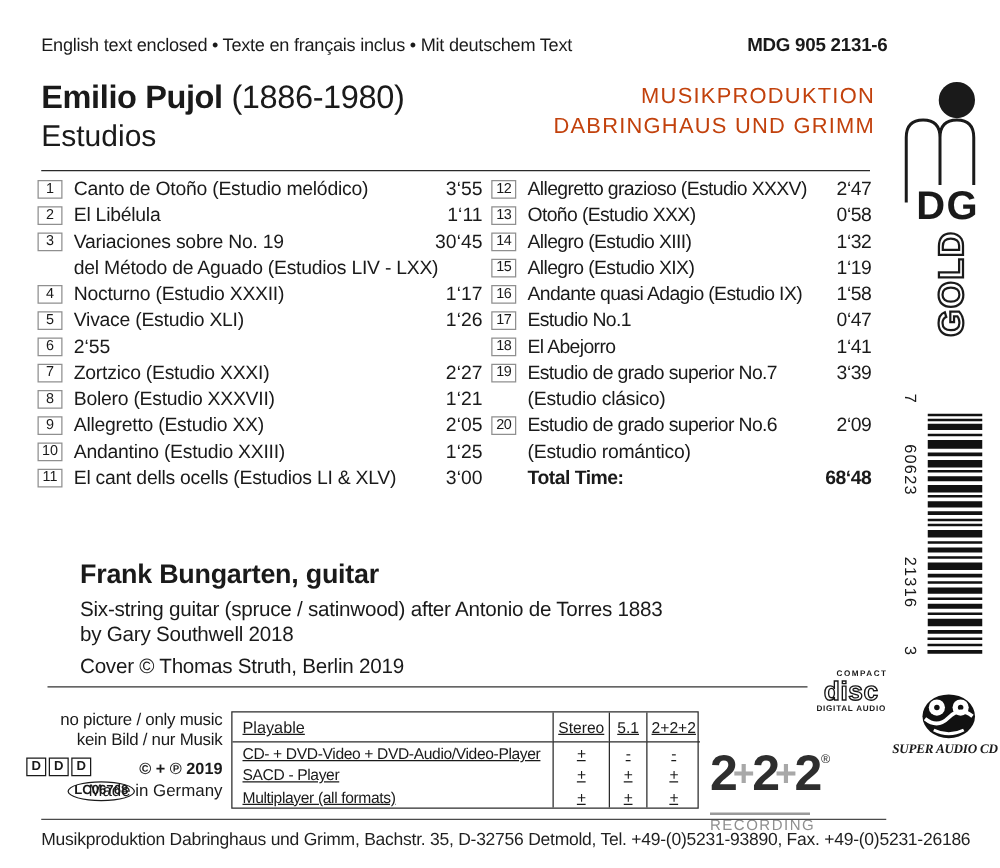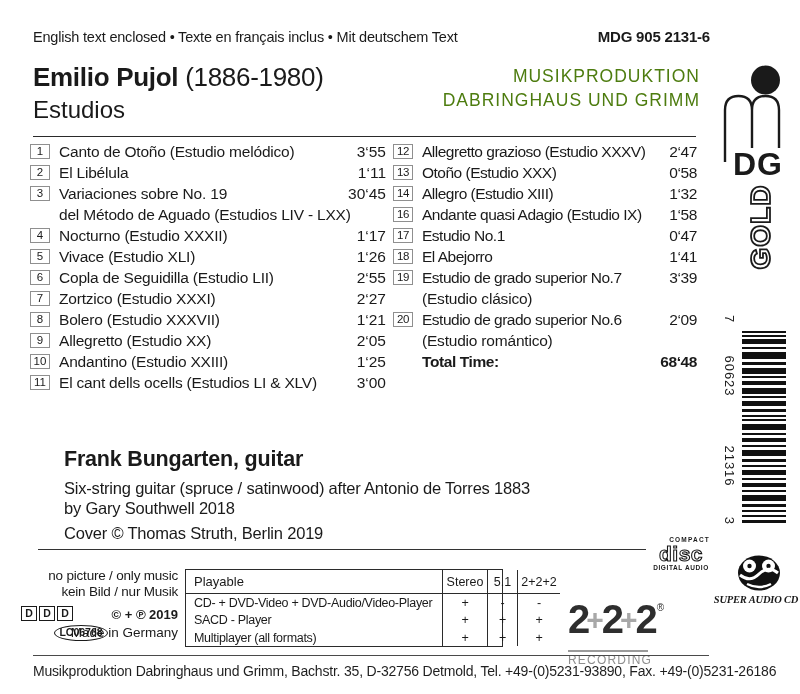--- a/index.html
+++ b/index.html
@@ -8,21 +8,21 @@
   .page { position:relative; width:800px; height:694px; background:#fff; overflow:hidden; }
 
   
   .languages { position:absolute; left:33px; top:29px; font-size:14.5px; letter-spacing:-0.2px; }
   .catalog   { position:absolute; right:90px; top:28px; font-size:15px; font-weight:bold; letter-spacing:-0.2px; }
 
   
   .composer-line { position:absolute; left:33px; top:62px; font-size:26px; letter-spacing:-0.3px; }
   .composer-line .name { font-weight:bold; }
   .album-title { position:absolute; left:33px; top:96px; font-size:24px; }
-  .label-name { position:absolute; right:100px; top:64px; text-align:right; font-size:17.5px; letter-spacing:1px; color:#4d7c0f; line-height:24px; }
+  .label-name { position:absolute; right:100px; top:64px; text-align:right; font-size:17.5px; letter-spacing:1px; color:#c2410c; line-height:24px; }
 
   .rule-top    { position:absolute; left:33px; top:136px; width:663px; border-top:1.6px solid #2a2a2a; }
   .rule-mid    { position:absolute; left:38px; top:549px; width:608px; border-top:1.2px solid #333; }
   .rule-bottom { position:absolute; left:33px; top:655px; width:676px; border-top:1.6px solid #4a4a4a; }
 
   
   .col { position:absolute; top:141px; font-size:15.5px; }
   .col-left  { left:30px;  width:356px; }
   .col-right { left:393px; width:304px; letter-spacing:-0.4px; }
   .trow { display:flex; align-items:center; height:21px; }
@@ -50,23 +50,23 @@
 
   
   .no-picture { position:absolute; right:622px; top:568px; width:200px; text-align:right; font-size:13.5px; line-height:16px; letter-spacing:-0.2px; }
   .ddd-row { position:absolute; left:21px; top:606px; display:flex; }
   .ddd-box { width:16px; height:14.5px; border:1.4px solid #1a1a1a; margin-right:2px; font-size:10.5px; font-weight:bold; line-height:12px; text-align:center; }
   .copyright { position:absolute; right:622px; top:607px; font-size:13px;font-weight:bold; }
   .lc-oval { position:absolute; left:18px; top:625px; width:54px; height:16px; border:1.7px solid #1a1a1a; border-radius:50%; font-size:10.5px; font-weight:bold; line-height:13px; text-align:center;margin-left:36px; }
   .made-in { position:absolute; right:622px; top:625px; font-size:13.5px; }
 
   
-  .ptable { position:absolute; left:185px; top:569px; width:318px; display:grid;
+  .ptable { position:absolute; left:185px; top:569px; width:374px; display:grid;
             grid-template-columns:256px 45px 30px 43px; grid-template-rows:23px 53px;
-            border:1.3px solid #2b2b2b; font-size:12.5px; }
+            border:1.3px solid #2b2b2b; font-size:12.5px;text-decoration:underline; }
   .pt-cell { border-left:1.3px solid #2b2b2b; }
   .pt-cell:first-child, .pt-cell.no-left { border-left:none; }
   .pt-b { border-top:1.3px solid #2b2b2b; }
   .pt-h { display:flex; align-items:center; justify-content:center; font-size:12.5px; }
   .pt-h.pt-label { justify-content:flex-start; padding-left:8px; font-size:13px; }
   .pt-line { height:17.4px; line-height:17.4px; letter-spacing:-0.3px; white-space:nowrap; }
   .pt-b.pt-label { padding-left:8px; padding-top:1px; }
   .pt-val { text-align:center; }
   .pt-b.vals { padding-top:1px; }
 
@@ -144,21 +144,20 @@
   </div>
 
   <div class="trow">
     <span class="num-box">5</span>
     <span class="t-title">Vivace (Estudio XLI)</span>
     <span class="t-time">1‘26</span>
   </div>
 
   <div class="trow">
     <span class="num-box">6</span>
-    <span class="t-title">Copla de Seguidilla (Estudio LII)</span>
     <span class="t-time">2‘55</span>
   </div>
 
   <div class="trow">
     <span class="num-box">7</span>
     <span class="t-title">Zortzico (Estudio XXXI)</span>
     <span class="t-time">2‘27</span>
   </div>
 
   <div class="trow">
@@ -199,20 +198,25 @@
     <span class="t-title">Otoño (Estudio XXX)</span>
     <span class="t-time">0‘58</span>
   </div>
 
   <div class="trow">
     <span class="num-box">14</span>
     <span class="t-title">Allegro (Estudio XIII)</span>
     <span class="t-time">1‘32</span>
   </div>
 
+  <div class="trow">
+    <span class="num-box">15</span>
+    <span class="t-title">Allegro (Estudio XIX)</span>
+    <span class="t-time">1‘19</span>
+  </div>
 
   <div class="trow">
     <span class="num-box">16</span>
     <span class="t-title">Andante quasi Adagio (Estudio IX)</span>
     <span class="t-time">1‘58</span>
   </div>
 
   <div class="trow">
     <span class="num-box">17</span>
     <span class="t-title">Estudio No.1</span>

